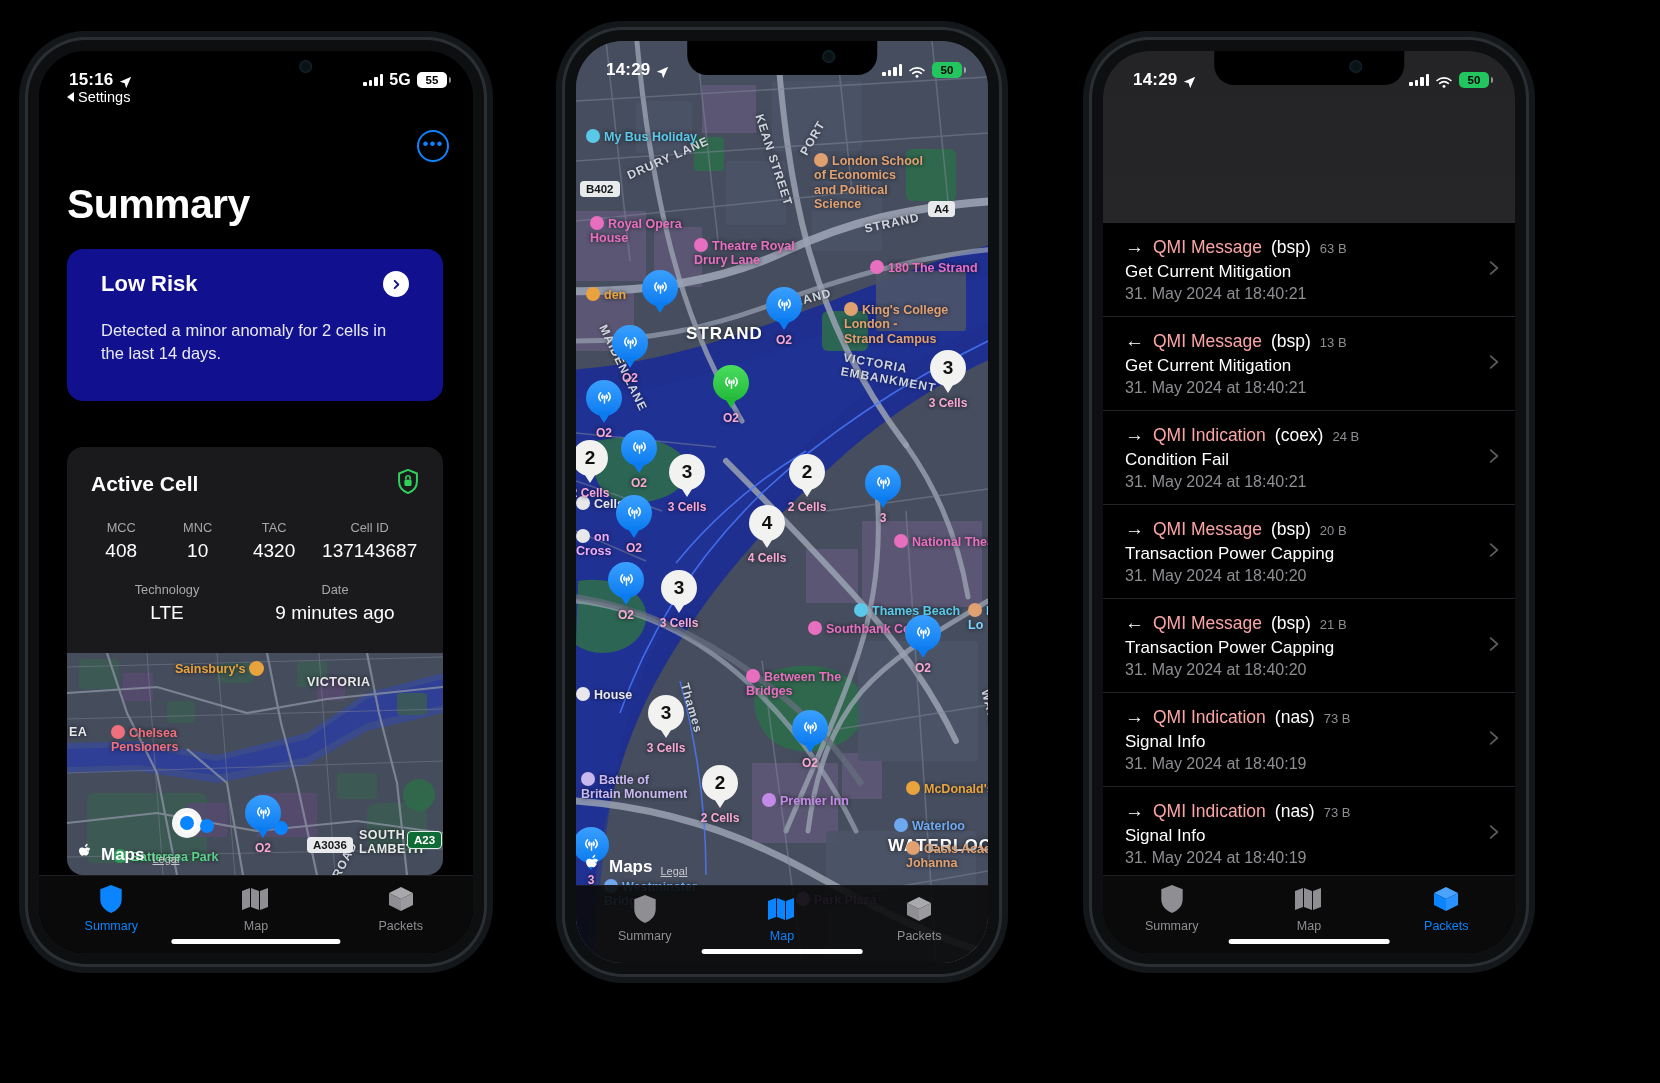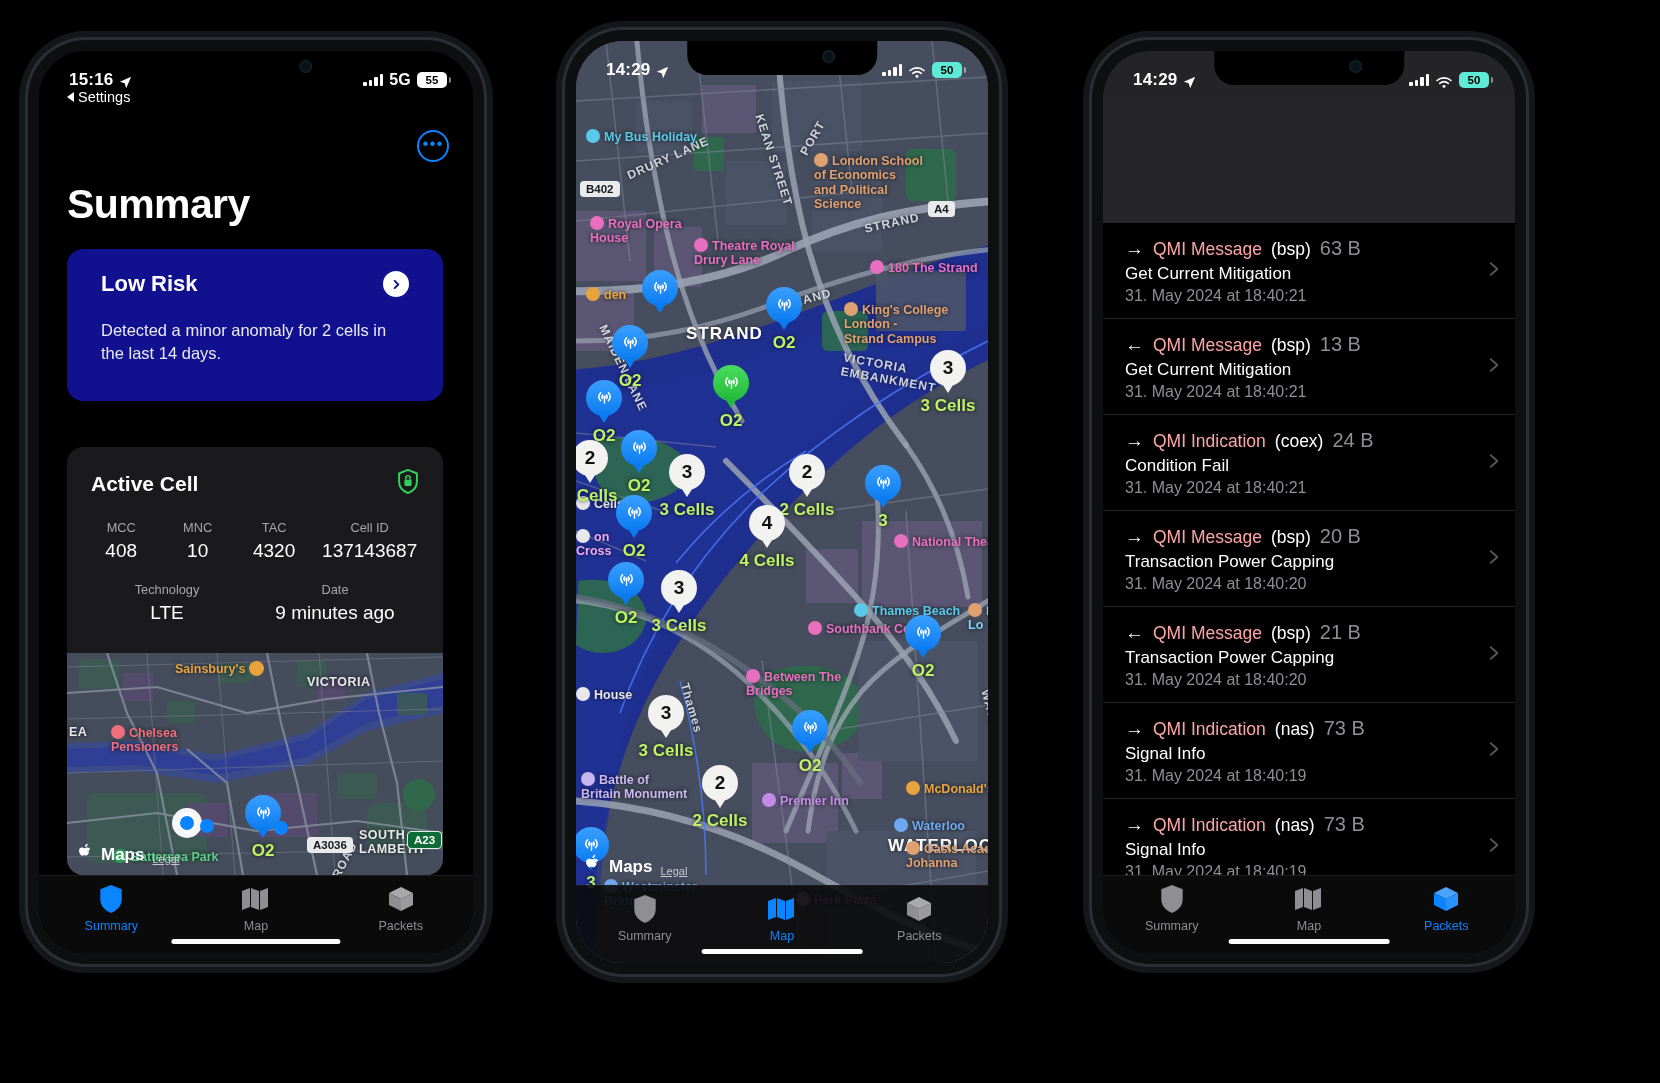--- a/index.html
+++ b/index.html
@@ -51,21 +51,21 @@
   .bars { display:flex; align-items: flex-end; gap: 2px; height: 12px; }
   .bars i { display:block; width: 3.5px; background:#fff; border-radius: 1px; }
   .bars i:nth-child(1){height:4px} .bars i:nth-child(2){height:6.5px}
   .bars i:nth-child(3){height:9px} .bars i:nth-child(4){height:12px}
   .net-label { font-size: 16px; font-weight: 600; }
   .batt {
     position: relative; width: 30px; height: 16px; border-radius: 5px;
     background: #fff; color: #000; font-size: 11.5px; font-weight: 700;
     display: flex; align-items: center; justify-content: center;
   }
-  .batt.grey { background: #5eead4; }
+  .batt.grey { background: #22c55e; }
   .batt::after {
     content:""; position:absolute; right:-4px; top:5px; width:2.5px; height:6px;
     background: rgba(255,255,255,.5); border-radius: 0 2px 2px 0;
   }
   .wifi { width: 18px; height: 13px; }
   .back-link {
     position: absolute; left: 28px; top: 38px; color: #fff;
     font-size: 14.5px; display: flex; align-items: center; gap: 4px; z-index: 31;
   }
   .back-link .tri {
@@ -155,21 +155,21 @@
   }
   .filter-ic i { display:block; height:2.4px; background:#0a84ff; border-radius:2px; }
   .filter-ic i:nth-child(1){width:16px} .filter-ic i:nth-child(2){width:12px} .filter-ic i:nth-child(3){width:7px}
 
   .pkt-list { position:absolute; top: 172px; left:0; right:0; bottom: 78px; background:#000; overflow:hidden; }
   .pkt-row { position: relative; padding: 14px 16px 13px 22px; border-bottom: 1px solid #242426; }
   .pkt-l1 { display:flex; align-items:baseline; gap:9px; font-size: 17.5px; }
   .pkt-arrow { color:#fff; font-size: 19px; line-height: 1; font-weight: 400; }
   .pkt-kind { color:#fca5a5; font-weight: 400; }
   .pkt-svc  { color:#fff; font-weight: 400; }
-  .pkt-size { color:#8e8e93; font-weight: 400; font-size: 20px; }
+  .pkt-size { color:#8e8e93; font-weight: 400; font-size: 13px; }
   .pkt-l2 { margin-top: 4px; font-size: 17px; color:#fff; }
   .pkt-l3 { margin-top: 3px; font-size: 16px; color:#8e8e93; }
   .pkt-chev { position:absolute; right: 16px; top: 50%; transform: translateY(-50%); color:#5a5a5e; }
 
   
   .pin { position:absolute; transform: translate(-50%,-100%); z-index: 5; }
   .pin .bubble {
     width: 36px; height: 36px; border-radius: 50% 50% 50% 50%;
     display:flex; align-items:center; justify-content:center;
     position: relative;
@@ -178,21 +178,21 @@
     content:""; position:absolute; bottom:-7px; left:50%; transform: translateX(-50%);
     border-left: 7px solid transparent; border-right: 7px solid transparent;
     border-top: 11px solid currentColor;
   }
   .pin.blue .bubble { background: linear-gradient(180deg,#3aa0ff,#0b7bf0); color:#0b7bf0; }
   .pin.green .bubble { background: linear-gradient(180deg,#49dd5e,#23b93a); color:#23b93a; }
   .pin.white .bubble { background: #f2f2f0; color:#f2f2f0; }
   .pin.white .num { font-size: 19px; font-weight: 700; color:#111; }
   .pin .plabel {
     position:absolute; top: 46px; left:50%; transform: translateX(-50%);
-    font-size: 17px; font-weight: 700; color:#bef264; white-space: nowrap;
+    font-size: 12px; font-weight: 700; color:#f9a8d4; white-space: nowrap;
     text-shadow: 0 0 4px rgba(0,0,0,.85);
   }
   .poi {
     position:absolute; font-size: 12.5px; line-height: 1.15; white-space: pre;
     text-shadow: 0 0 4px rgba(0,0,0,.8); z-index: 4; font-weight: 600;
   }
   .poi .dot {
     display:inline-block; width: 14px; height:14px; border-radius:50%;
     vertical-align: -2px; margin-right: 4px;
   }

